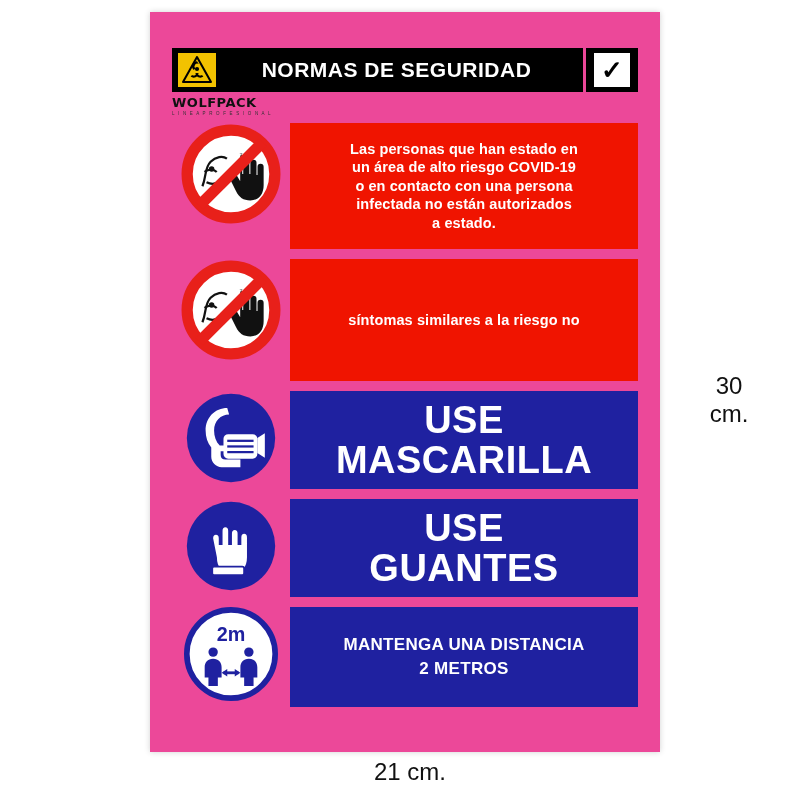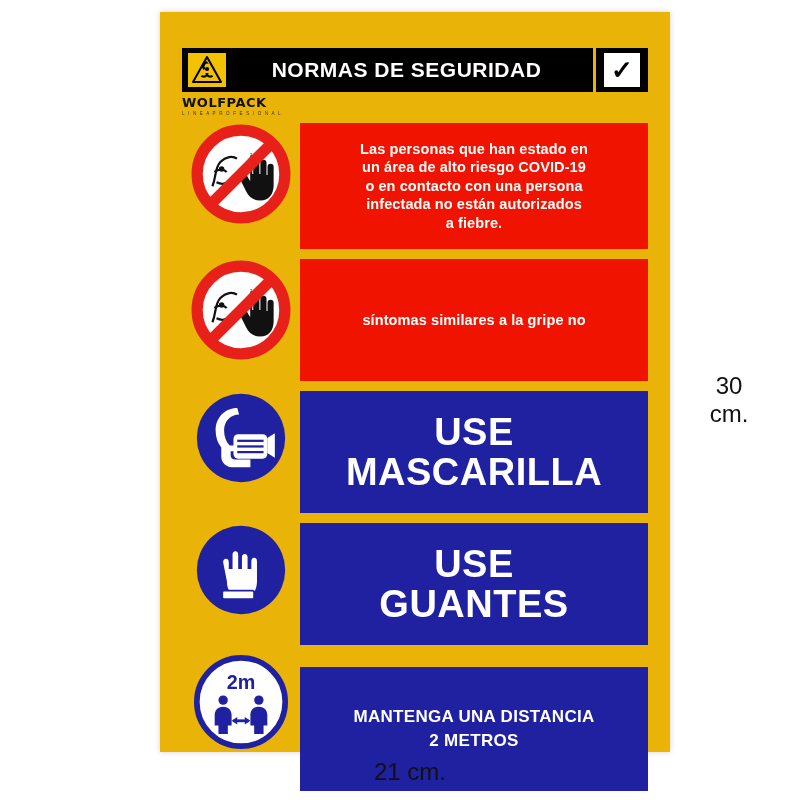--- a/index.html
+++ b/index.html
@@ -11,25 +11,25 @@
     width: 800px;
     height: 800px;
     font-family: "Liberation Sans", sans-serif;
     position: relative;
     overflow: hidden;
   }
 
   
   #poster {
     position: absolute;
-    left: 160px;
+    left: 150px;
     top: 12px;
     width: 510px;
     height: 740px;
-    background: #eab308;
+    background: #ec4899;
     box-shadow: 0 0 6px rgba(0,0,0,0.18);
   }
 
   #poster-inner {
     position: absolute;
     left: 22px;
     top: 36px;
     width: 466px;
     height: 672px;
   }
@@ -138,38 +138,38 @@
   }
   .red-box {
     background: #f01400;
     padding: 9px 8px;
     font-size: 14.5px;
     line-height: 1.27;
     letter-spacing: 0.1px;
   }
   .blue-box {
     background: #1f21a0;
-    padding: 12px 8px;
+    padding: 0 8px;
   }
   .big-blue-text {
     font-size: 38px;
     line-height: 1.06;
     letter-spacing: 0.5px;
   }
   .small-blue-text {
     font-size: 17px;
     line-height: 1.42;
     letter-spacing: 0.3px;
   }
 
   .r1 .text-cell { height: 108px; }
   .r2 .text-cell { height: 104px; }
   .r3 .text-cell { height: 98px; }
   .r4 .text-cell { height: 98px; }
-  .r5 .text-cell { height: 100px; margin-top: 12px; }
+  .r5 .text-cell { height: 100px; }
 
   
   .dim {
     position: absolute;
     color: #111;
     font-size: 24px;
     font-family: "Liberation Sans", sans-serif;
   }
   #dim-height {
     left: 684px;
@@ -235,21 +235,21 @@
             </g>
             <line x1="19" y1="81" x2="81" y2="19" stroke="#e8201a" stroke-width="11"></line>
           </svg>
         </div>
         <div class="text-cell red-box">
           <div>
             <div>Las personas que han estado en</div>
             <div>un área de alto riesgo COVID-19</div>
             <div>o en contacto con una persona</div>
             <div>infectada no están autorizados</div>
-            <div>a fiebre.</div>
+            <div>a estado.</div>
           </div>
         </div>
       </div>
 
       <div class="rule-row r2">
         <div class="icon-cell">
           <svg width="102" height="102" viewBox="0 0 100 100" aria-hidden="true">
             <circle cx="50" cy="50" r="43" fill="#fff" stroke="#e8201a" stroke-width="11"></circle>
             <g stroke="#111" stroke-width="2.2" fill="none">
               <path d="M22 62 c4-10 2-18 8-24 c5-5 12-6 16-3"></path>
@@ -258,21 +258,21 @@
               <path d="M26 58 c4 2 8 2 11 0"></path>
             </g>
             <g fill="#111">
               <path d="M58 30 c2 0 3 2 3 4 l0 16 1 0 0-13 c0-2 1-3 3-3 s3 1 3 3 l0 13 1 0 0-11 c0-2 1-3 3-3 s3 1 3 3 l0 12 1 0 0-8 c0-2 1-3 3-3 s3 1 3 3 l0 18 c0 9-5 15-13 15 -7 0-11-3-14-9 l-6-12 c-1-2 0-4 2-5 2-1 4 0 5 2 l3 5 0-23 c0-2 1-4 3-4z"></path>
             </g>
             <line x1="19" y1="81" x2="81" y2="19" stroke="#e8201a" stroke-width="11"></line>
           </svg>
         </div>
         <div class="text-cell red-box">
           <div>
-            <div>síntomas similares a la gripe no</div>
+            <div>síntomas similares a la riesgo no</div>
           </div>
         </div>
       </div>
 
       <div class="rule-row r3">
         <div class="icon-cell">
           <svg width="94" height="94" viewBox="0 0 100 100" aria-hidden="true">
             <circle cx="50" cy="50" r="47" fill="#1f21a0"></circle>
             <path d="M46 18 c-13 0-23 10-23 24 0 7 2 13 6 18 l0 10 c0 6 5 11 11 11 l20 0 0-8 -16 0 c-3 0-5-2-5-5 l0-4 9 0 0-6 -10 0 c-4-4-6-10-6-16 0-10 7-17 16-17 z" fill="#ffffff"></path>
             <g fill="#ffffff">

